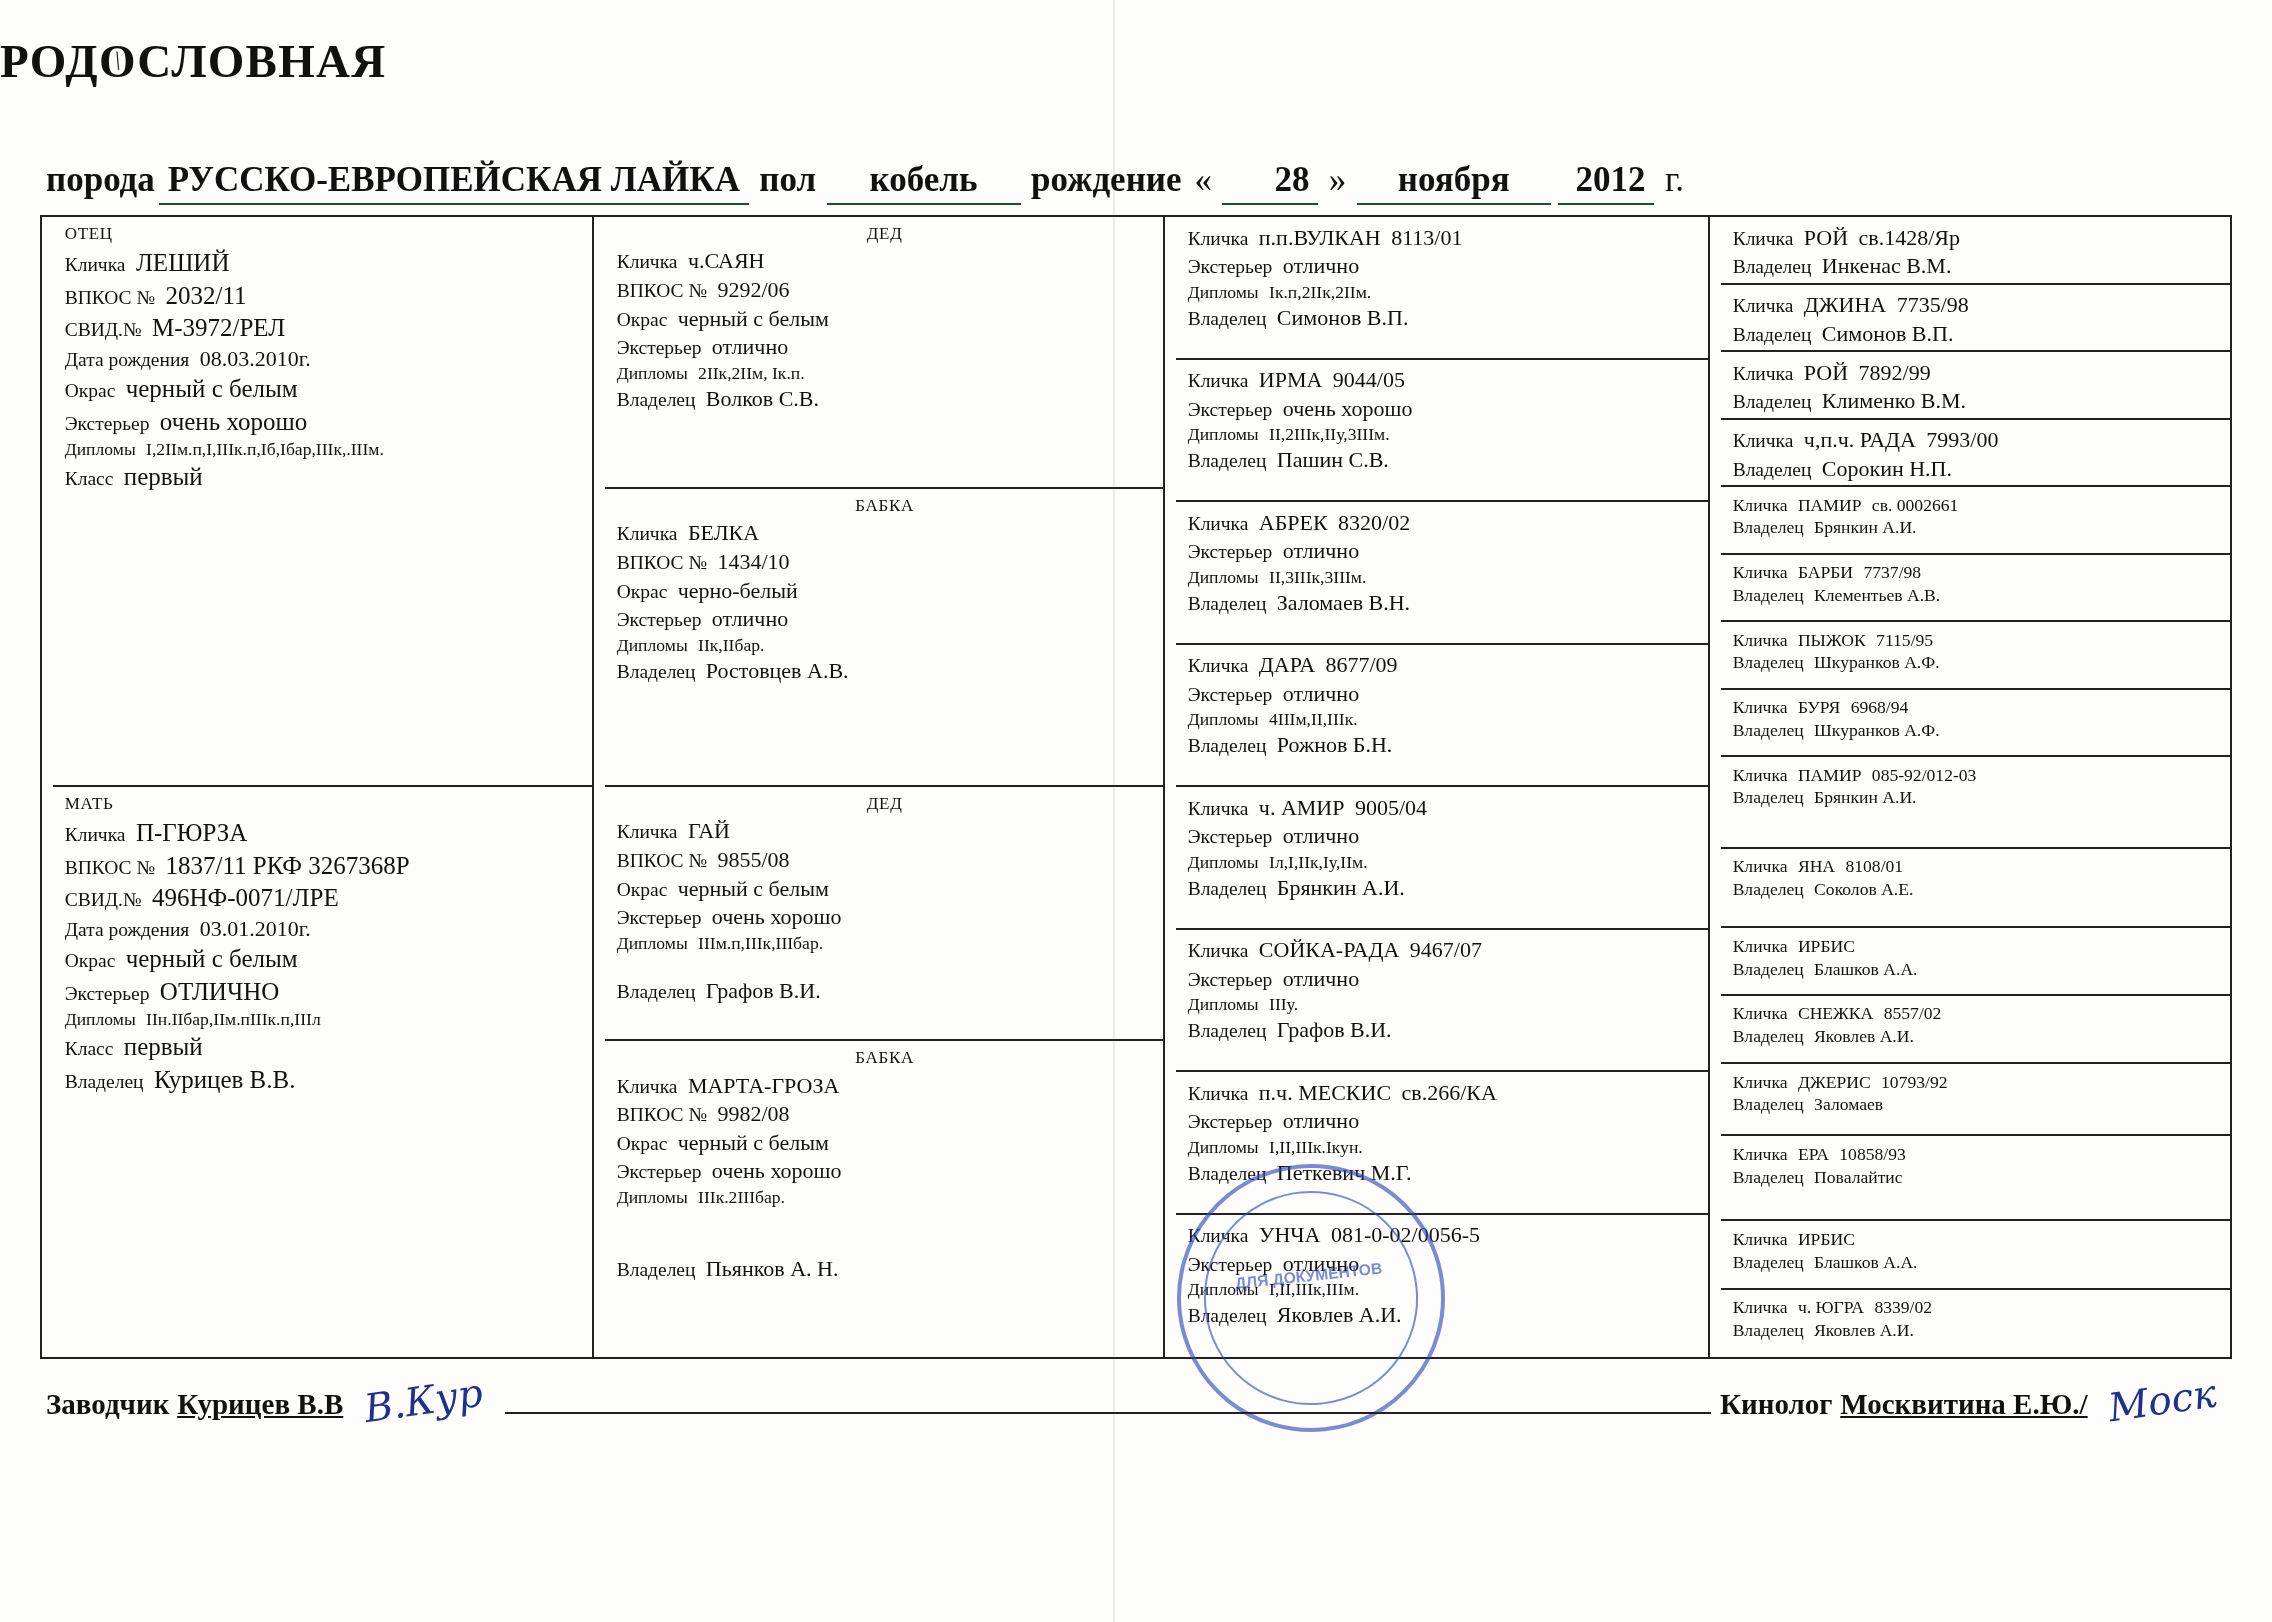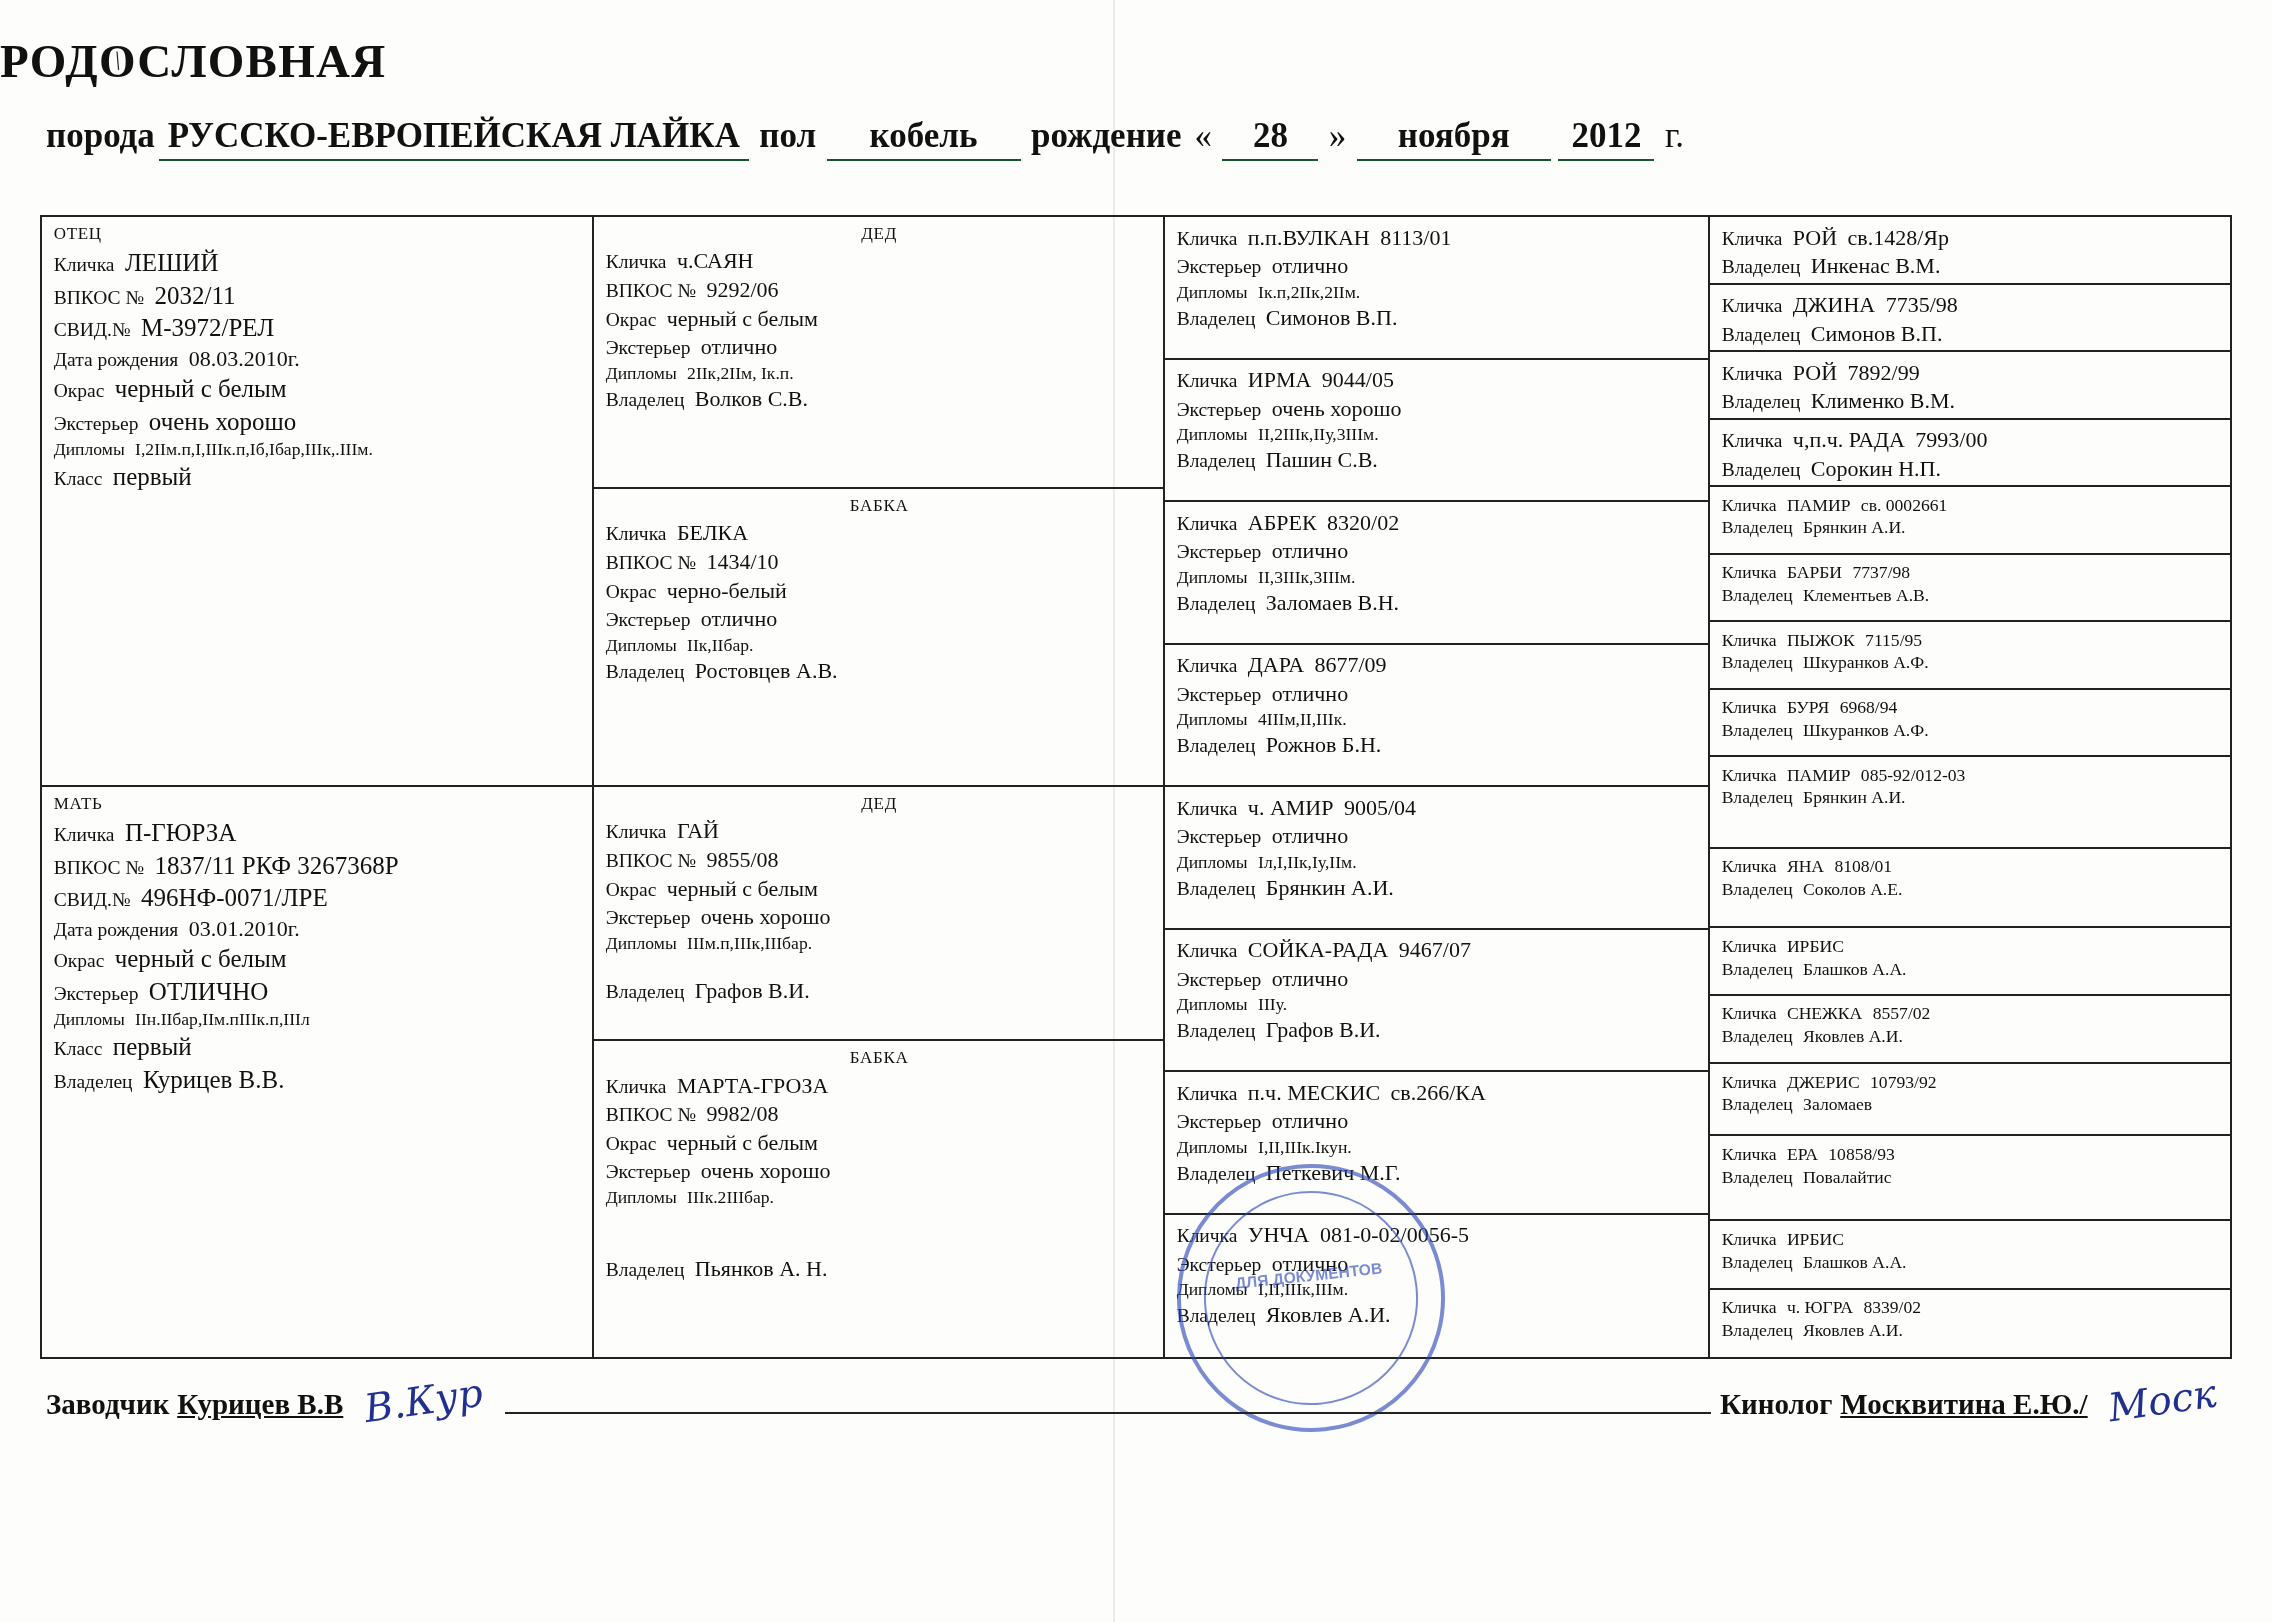--- a/index.html
+++ b/index.html
@@ -48,21 +48,21 @@
   .header-line .lbl { font-weight: bold; }
   .header-line .val {
     font-weight: bold;
     border-bottom: 2px solid #14532d;
     padding: 0 9px 2.6px 9px;
     margin: 0 3.9px;
     display: inline-block;
   }
   .header-line .val.wide { min-width: 176px; text-align: center; }
   .header-line .val.vwide { min-width: 280px; text-align: center;}
-  .header-line .val.small { min-width: 78px; text-align: center; }
+  .header-line .val.small { min-width: 78px; text-align: right; margin-top: 44px; }
   .header-line .plain { padding: 0 6.5px; }
 
   
   .table {
     position: absolute;
     left: 40px;
     top: 215px;
     width: 2192px;
     height: 1144px;
     border: 2px solid #222;
@@ -79,20 +79,21 @@
   .c1 { width: 553px; }
   .c2 { width: 572px; }
   .c3 { width: 546px; }
   .c4 { width: 521px; }
 
   .cell {
     box-sizing: border-box;
     border-bottom: 2px solid #222;
     padding: 6.5px 10.4px 5.2px 11.7px;
     overflow: hidden;
+    margin-left: 11px;
   }
   .cell:last-child { border-bottom: none; }
 
   .cap {
     text-align: center;
     font-size: 17px;
     letter-spacing: 0.7px;
     margin-bottom: 3.9px;
   }
   .cap.left { text-align: left; }

